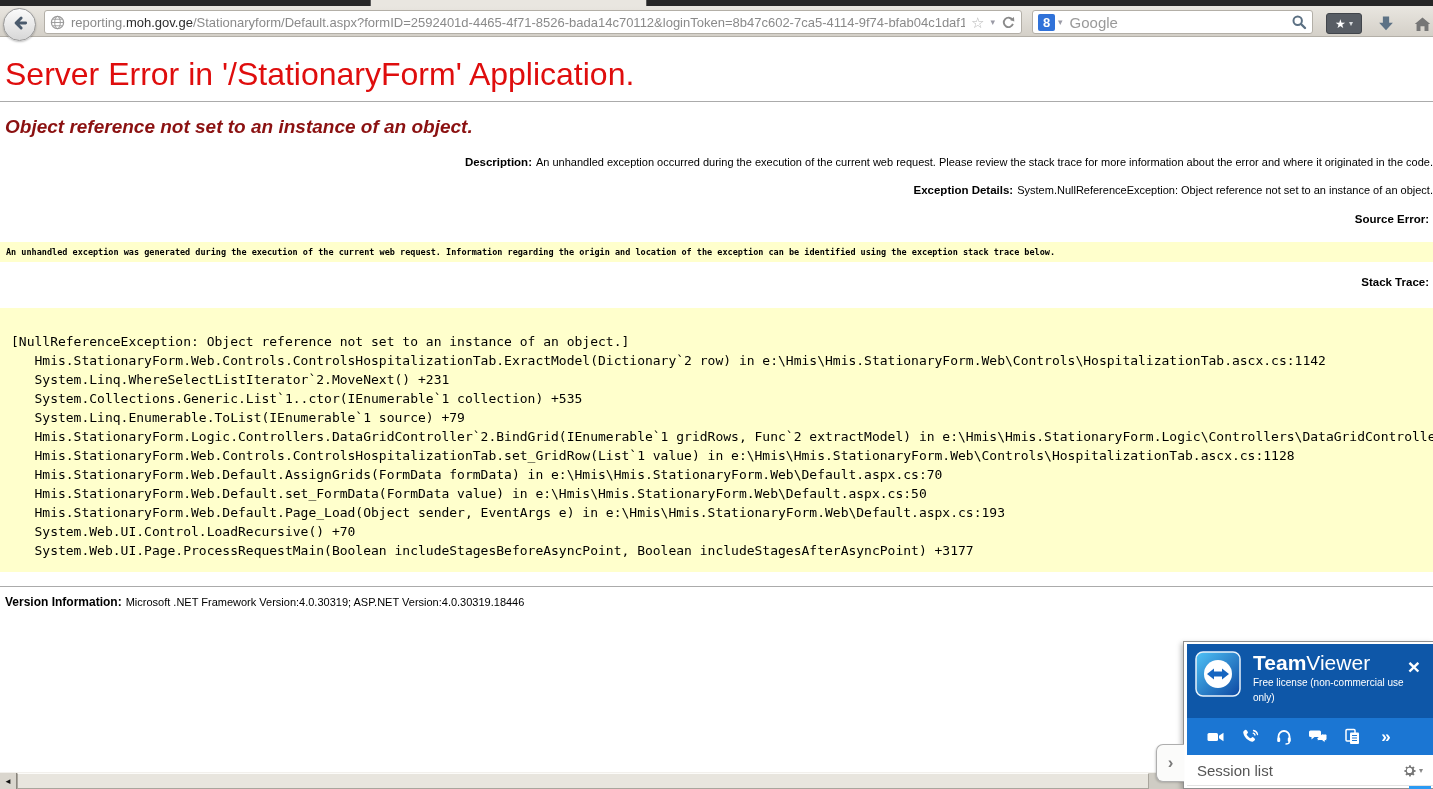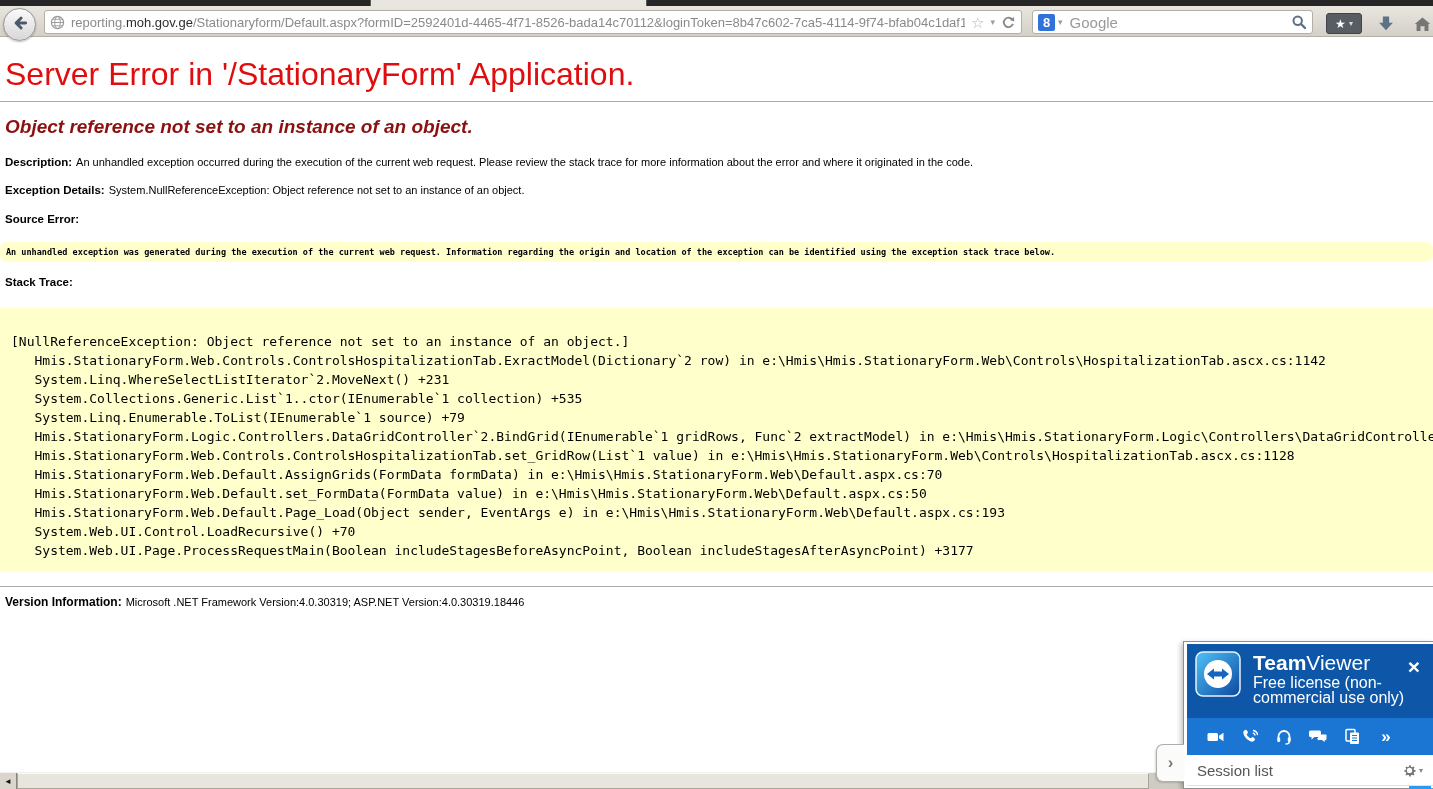--- a/index.html
+++ b/index.html
@@ -46,26 +46,26 @@
   .bm-btn .caret { font-size:8px; color:#d7dadd; }
   .dl-btn { left:1374px; width:24px; height:22px; }
   .home-btn { left:1410px; width:24px; height:22px; }
 
   
   .page { position:absolute; top:38px; left:0; right:0; bottom:17px; background:#fff;
           padding:0 0 0 5px; overflow:hidden; z-index:1; }
   .page h1 { margin:18px 0 8px; font-size:32px; font-weight:400; color:#df0d0d; }
   .page hr { border:none; border-top:1px solid #ababab; margin:0 0 0 -5px; }
   .page h2 { margin:14px 0 18px; font-size:19px; font-weight:700; font-style:italic; color:#8b1111; }
-  .meta { font-size:11px; color:#000; margin:0 0 16px; }
+  .meta { font-size:11px; color:#000; margin:0 0 16px;text-align:right; }
   .meta.mb17 { margin-bottom:17px; }
   .meta b { font-size:11.5px; margin-right:4px; }
   .ybox { background:#ffffcc; margin-left:-5px; }
   .ybox.small { padding:5px 6px; font:bold 8.5px "DejaVu Sans Mono", monospace; color:#000;
-                white-space:nowrap; overflow:hidden; margin-bottom:14px;border-radius:7px; }
+                white-space:nowrap; overflow:hidden; margin-bottom:14px; }
   .ybox.big { padding:24px 0 12px 11px; margin-bottom:0; }
   .ybox.big pre { margin:0; font:13px/19px "DejaVu Sans Mono", monospace; color:#000;
                   white-space:pre; overflow:hidden; }
   .stack-label { margin-bottom:20px; }
   .hr2 { margin-top:14px !important; }
   .version { font-size:11px; margin:8px 0 0; }
   .version b { font-size:12px; margin-right:4px; }
 
   
   .hscrollbar { position:absolute; left:0; right:0; bottom:0; height:17px; background:#cfccc4;
@@ -83,21 +83,21 @@
                  box-shadow:-1px 1px 2px rgba(0,0,0,.15); }
 
   .tv-panel { position:absolute; left:1183px; top:641px; width:250px; height:148px; background:#fff;
               border:1px solid #8f8f8f; border-right:none;
               box-shadow:-2px 2px 5px rgba(0,0,0,.25); z-index:10; }
   .tv-inner { position:absolute; top:2px; left:3px; right:0; bottom:0; }
   .tv-header { position:relative; height:74px; background:#0e57a8; }
   .tv-logo { position:absolute; left:8px; top:7px; }
   .tv-title { position:absolute; left:66px; top:7px; font-size:21px; color:#fff; white-space:nowrap; }
   .tv-title .b { font-weight:700; }
-  .tv-license { position:absolute; left:66px; top:31px; width:165px; font-size:16px; line-height:15px; color:#fff; }
+  .tv-license { position:absolute; left:66px; top:31px; width:165px; font-size:10px; line-height:15px; color:#fff; }
   .tv-close { position:absolute; right:13px; top:12px; color:#fff; font-size:21px; font-weight:700;
               line-height:1; cursor:default; }
   .tv-toolbar { height:37px; background:#1b76d3; display:flex; align-items:center; padding-left:12px; }
   .tv-toolbar .ticon { width:34px; display:flex; align-items:center; justify-content:center; }
   .tv-more { color:#fff; font-size:17px; font-weight:700; }
   .tv-session-row { height:31px; display:flex; align-items:center; padding:0 10px;
                     border-bottom:1px solid #e3e3e3; background:#fff; }
   .tv-session-label { flex:1; font-size:15px; color:#555; }
   .tv-gear { display:flex; align-items:center; gap:2px; color:#777; }
   .tv-gear .caret { font-size:8px; color:#888; }

